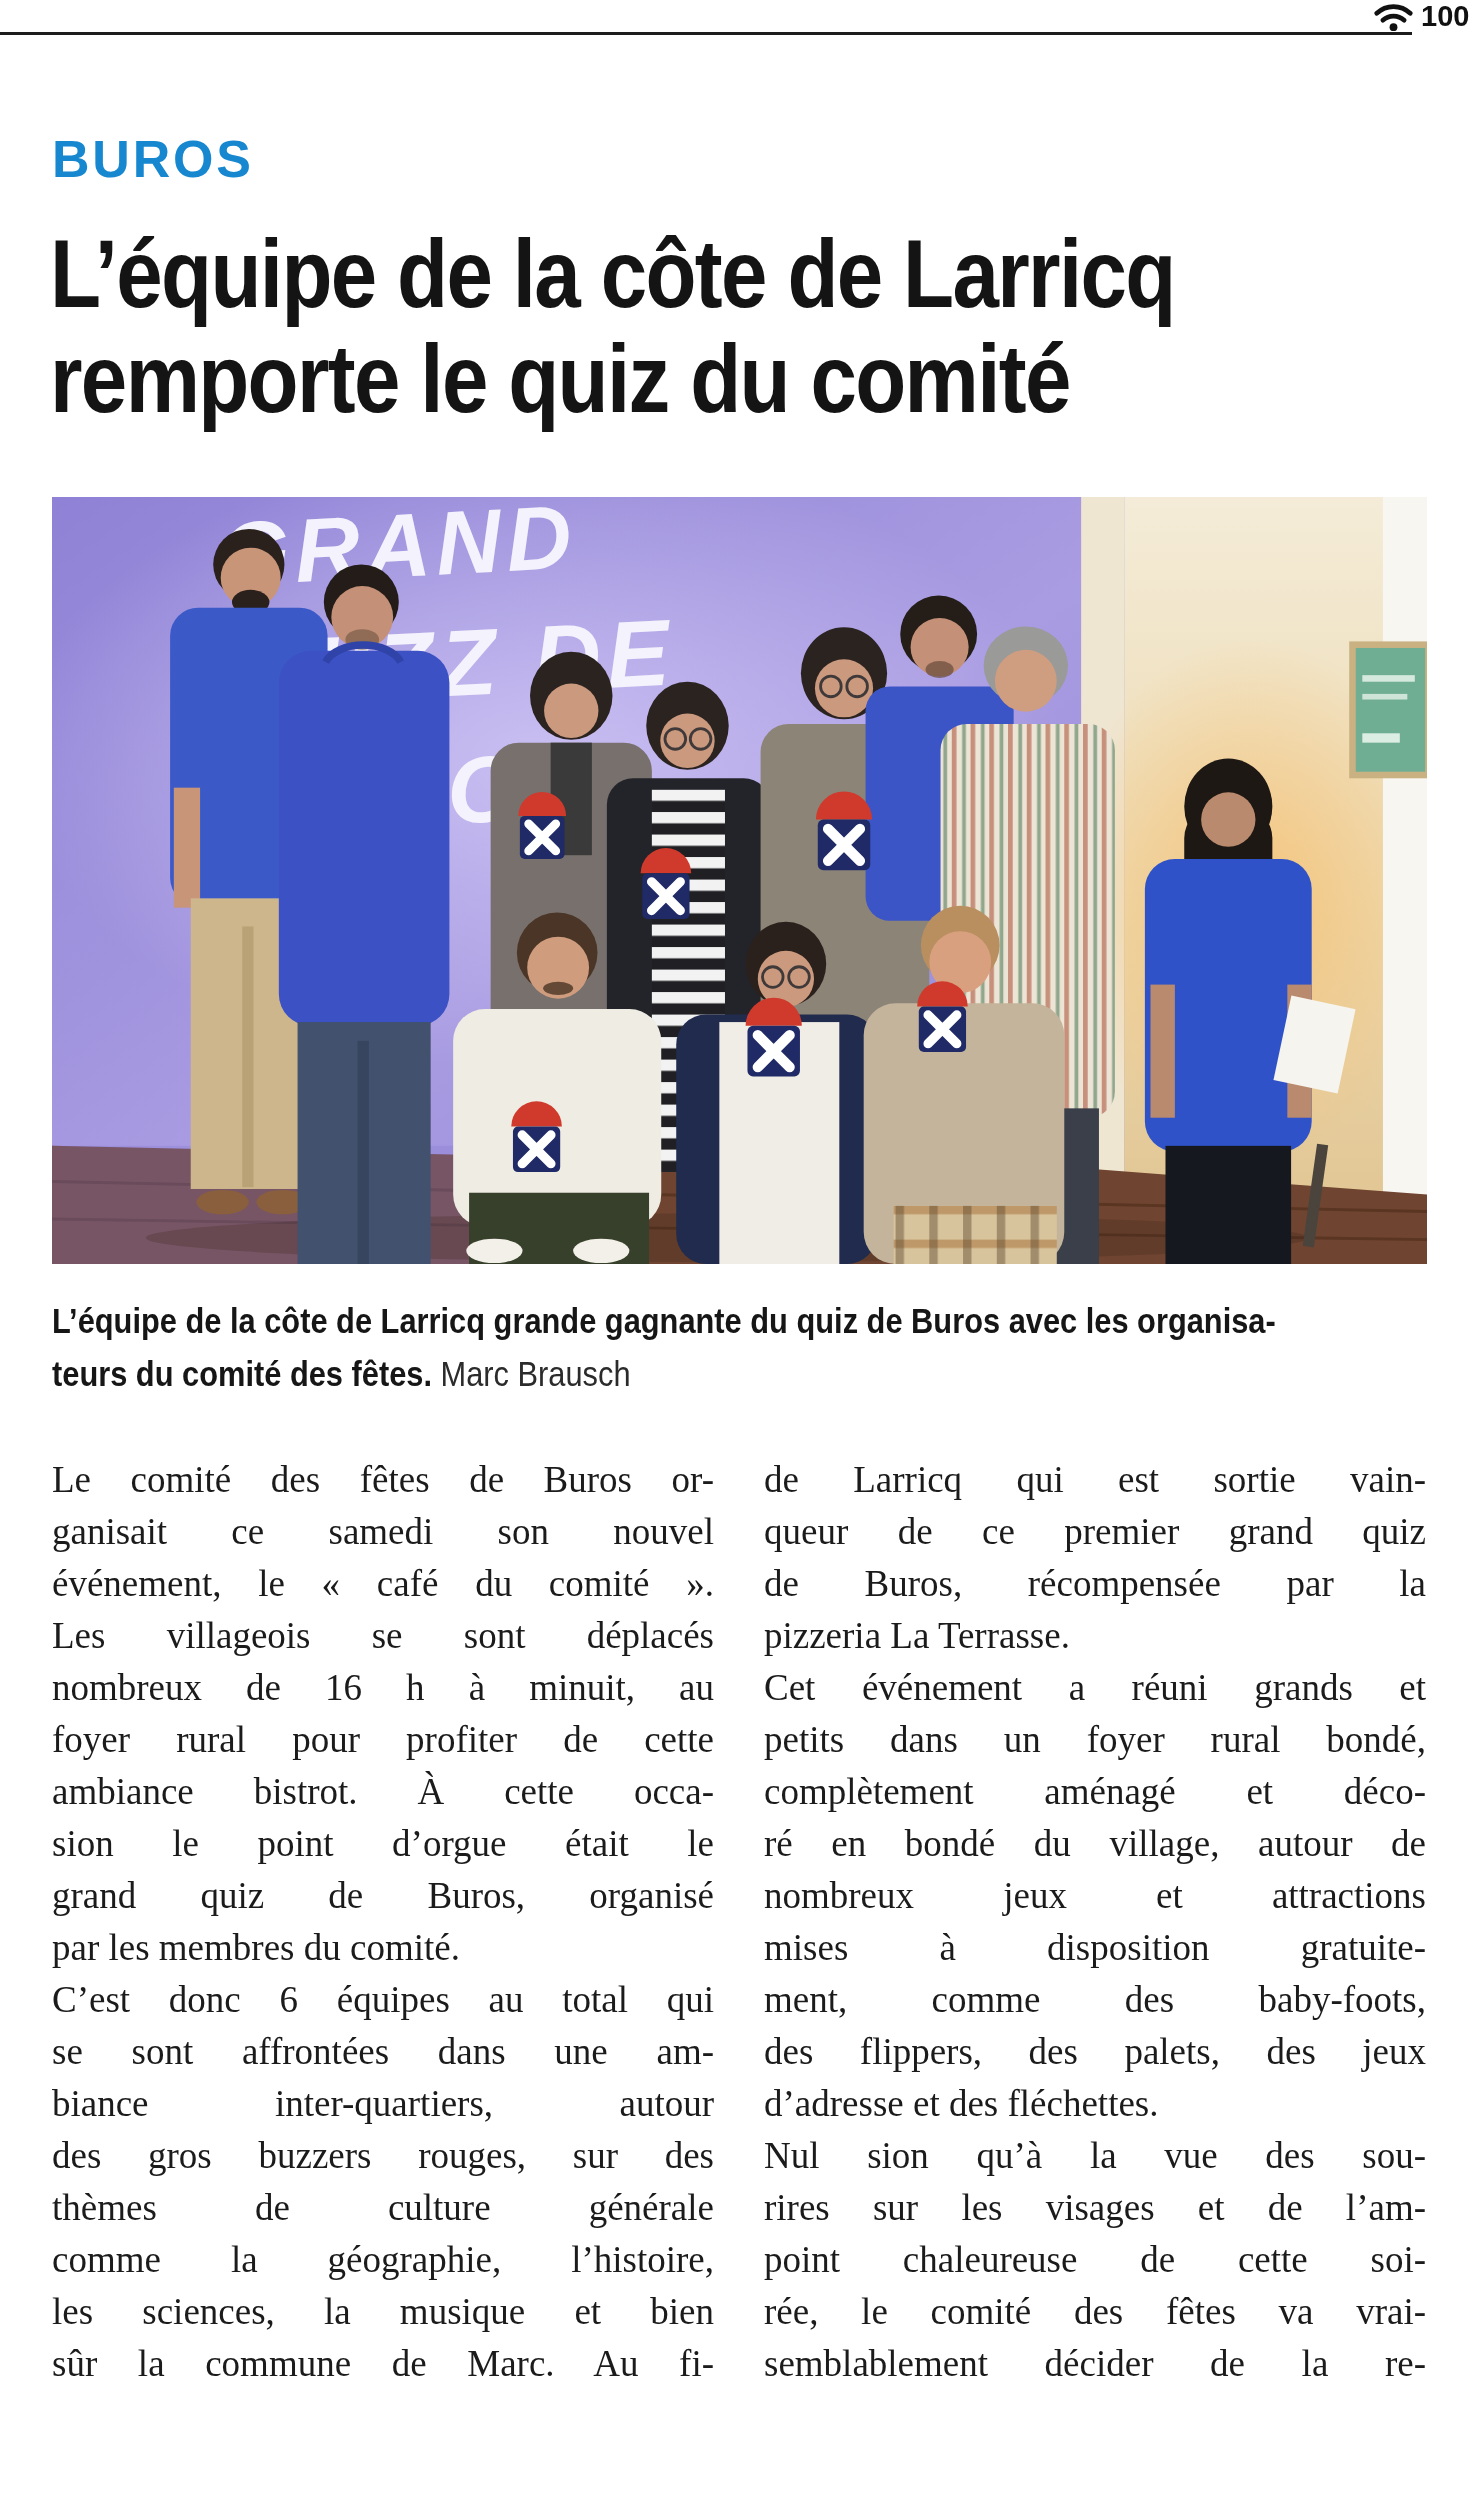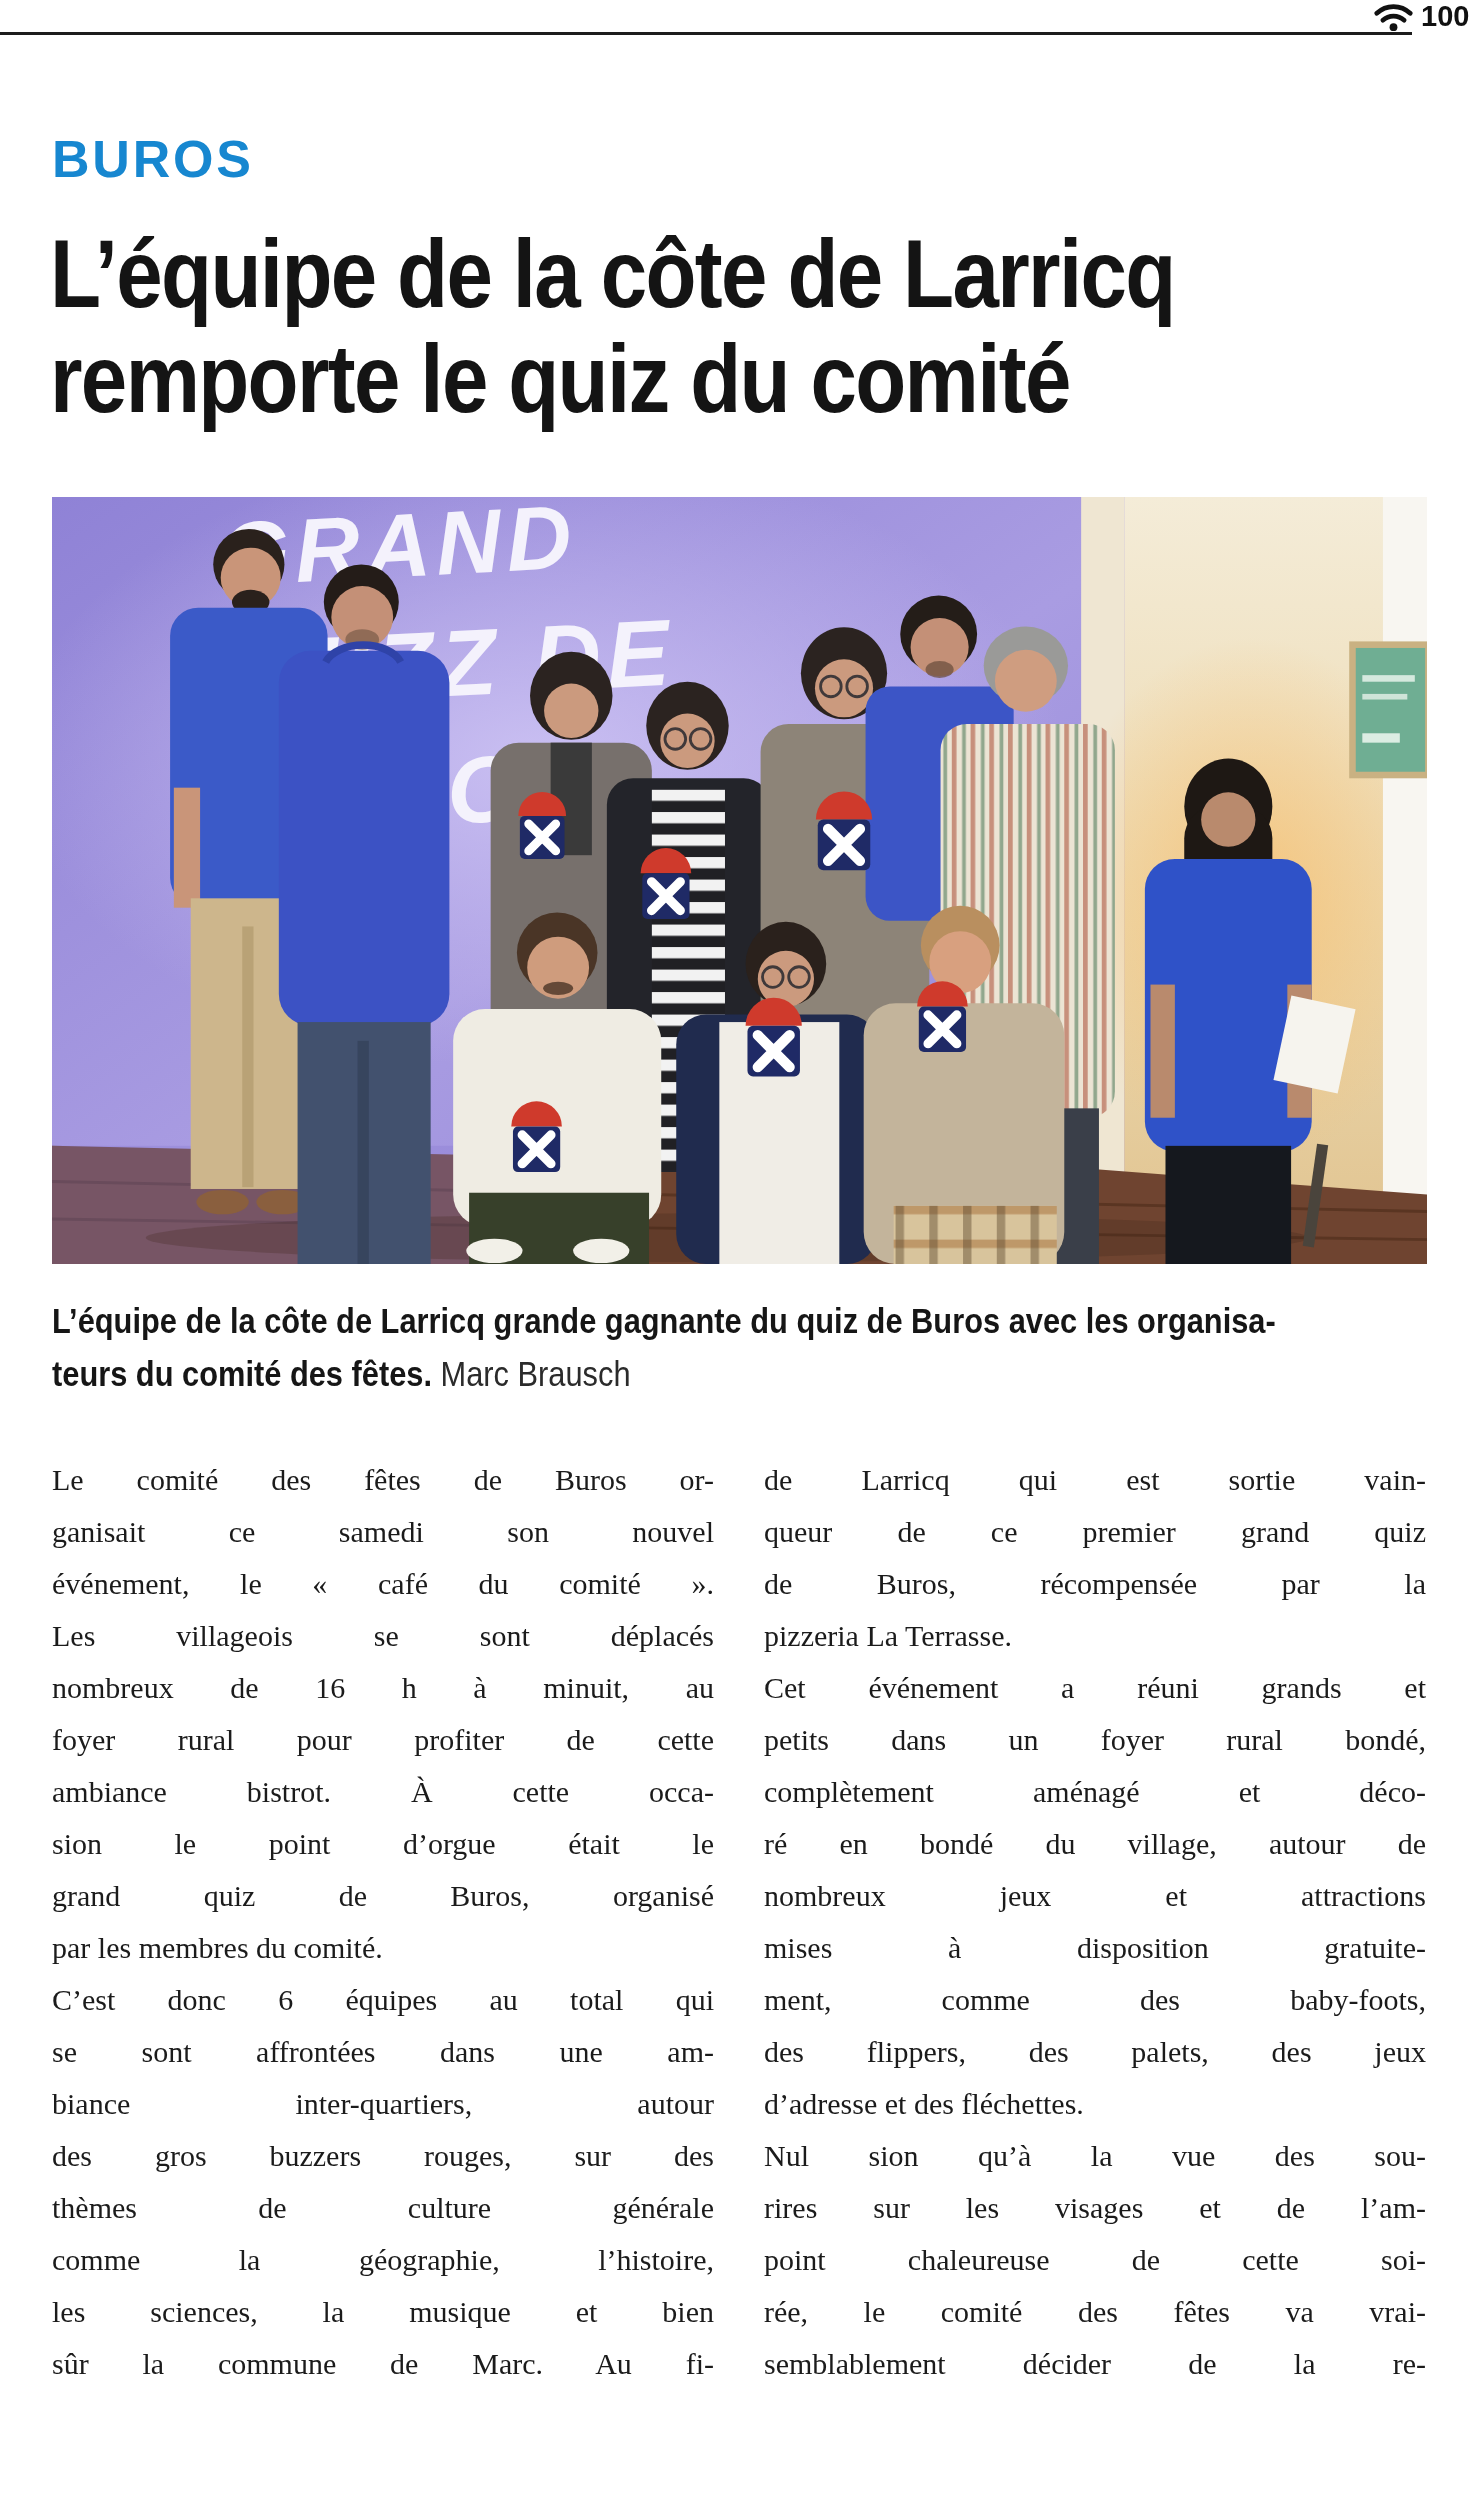--- a/index.html
+++ b/index.html
@@ -35,21 +35,21 @@
   
   .caption { position:absolute; left:52px; top:1294px; width:1406px; color:#161616; }
   .cap-line {
     font-size:35px; font-weight:700; line-height:53px; white-space:nowrap;
     transform:scaleX(0.88); transform-origin:left top; width:max-content;
   }
   .cap-author { font-weight:400; color:#2b2b2b; }
 
   
   .article { position:absolute; left:52px; top:1454px; width:1375px; display:flex; }
-  .col { width:662px; font-family:"Liberation Serif", serif; font-size:30px; line-height:52px; color:#1b1b1b; }
+  .col { width:662px; font-family:"Liberation Serif", serif; font-size:37px; line-height:52px; color:#1b1b1b; }
   .col + .col { margin-left:50px; }
   .bline { text-align:justify; text-align-last:justify; }
   .bline.pend { text-align-last:left; }
 </style>
 </head>
 <body>
 
 <div class="page">
 
   <div class="statusbar">

